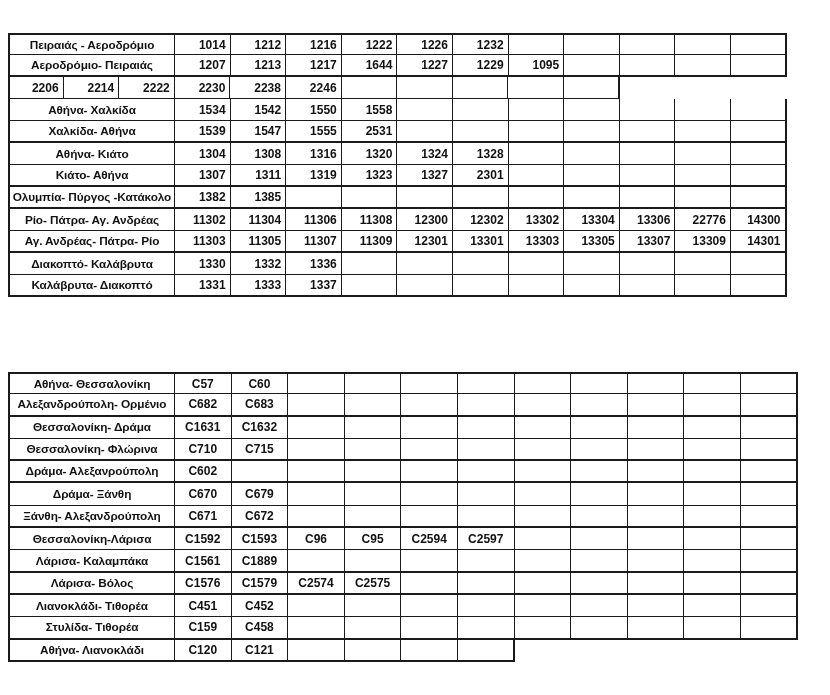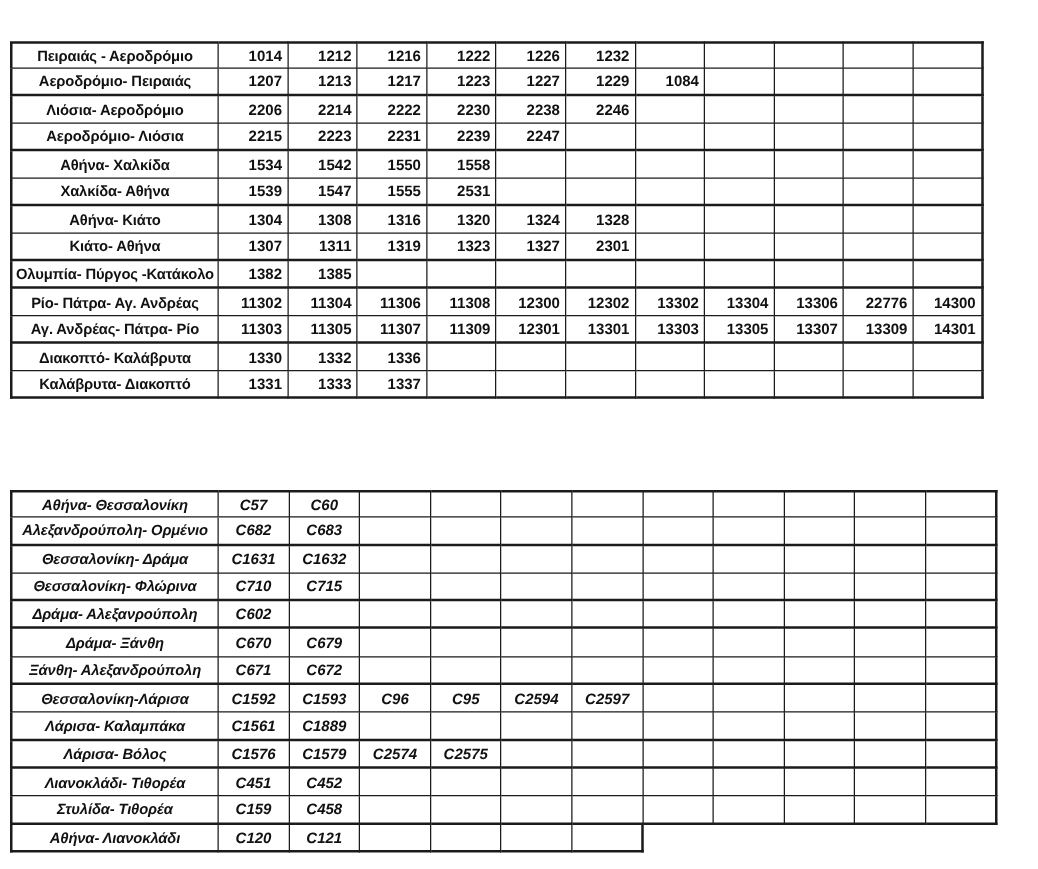--- a/index.html
+++ b/index.html
@@ -12,21 +12,21 @@
     width: 830px;
     height: 695px;
     overflow: hidden;
     font-family: "Liberation Sans", "DejaVu Sans", sans-serif;
   }
   .tbl {
     position: absolute;
     left: 8px;
   }
   #t1 { top: 33px; }
-  #t2 { top: 392px; font-style: italic; }
+  #t2 { top: 372px; }
   .row { display: flex; }
   .cell {
     box-sizing: border-box;
     height: 22px;
     display: flex;
     align-items: center;
     justify-content: center;
     border-right: 1px solid #1b1b1b;
     border-bottom: 1px solid #1b1b1b;
     font-weight: bold;
@@ -71,51 +71,36 @@
       <div class="cell val"></div>
       <div class="cell val"></div>
       <div class="cell val"></div>
       <div class="cell val"></div>
     </div>
     <div class="row group-end">
       <div class="cell route">Αεροδρόμιο- Πειραιάς</div>
       <div class="cell val">1207</div>
       <div class="cell val">1213</div>
       <div class="cell val">1217</div>
-      <div class="cell val">1223</div>
+      <div class="cell val">1644</div>
       <div class="cell val">1227</div>
       <div class="cell val">1229</div>
-      <div class="cell val">1084</div>
-      <div class="cell val"></div>
-      <div class="cell val"></div>
-      <div class="cell val"></div>
-      <div class="cell val"></div>
-    </div>
-    <div class="row">
-      <div class="cell route">Λιόσια- Αεροδρόμιο</div>
+      <div class="cell val">1095</div>
+      <div class="cell val"></div>
+      <div class="cell val"></div>
+      <div class="cell val"></div>
+      <div class="cell val"></div>
+    </div>
+    <div class="row">
       <div class="cell val">2206</div>
       <div class="cell val">2214</div>
       <div class="cell val">2222</div>
       <div class="cell val">2230</div>
       <div class="cell val">2238</div>
       <div class="cell val">2246</div>
-      <div class="cell val"></div>
-      <div class="cell val"></div>
-      <div class="cell val"></div>
-      <div class="cell val"></div>
-      <div class="cell val"></div>
-    </div>
-    <div class="row group-end">
-      <div class="cell route">Αεροδρόμιο- Λιόσια</div>
-      <div class="cell val">2215</div>
-      <div class="cell val">2223</div>
-      <div class="cell val">2231</div>
-      <div class="cell val">2239</div>
-      <div class="cell val">2247</div>
-      <div class="cell val"></div>
       <div class="cell val"></div>
       <div class="cell val"></div>
       <div class="cell val"></div>
       <div class="cell val"></div>
       <div class="cell val"></div>
     </div>
     <div class="row">
       <div class="cell route">Αθήνα- Χαλκίδα</div>
       <div class="cell val">1534</div>
       <div class="cell val">1542</div>

